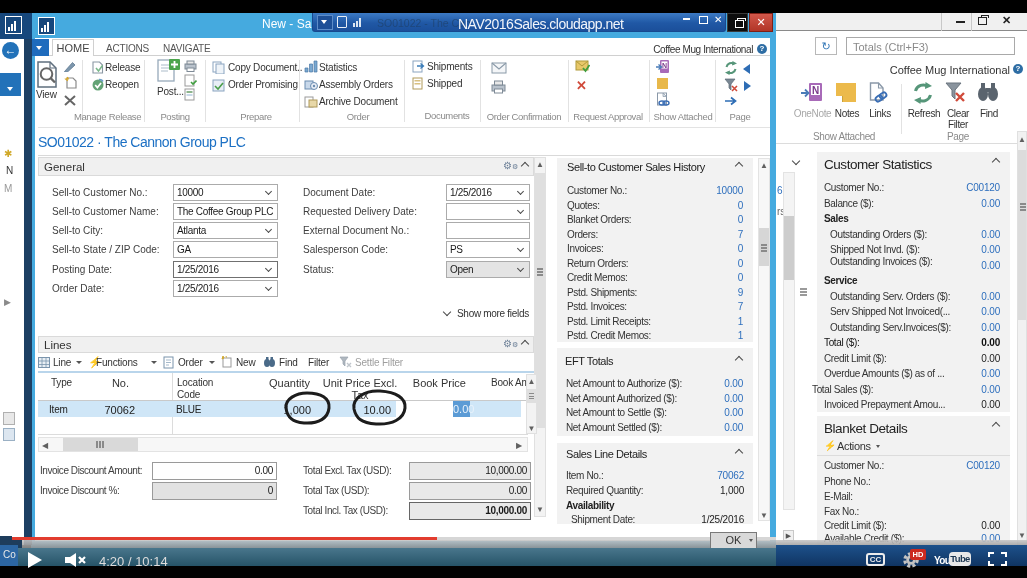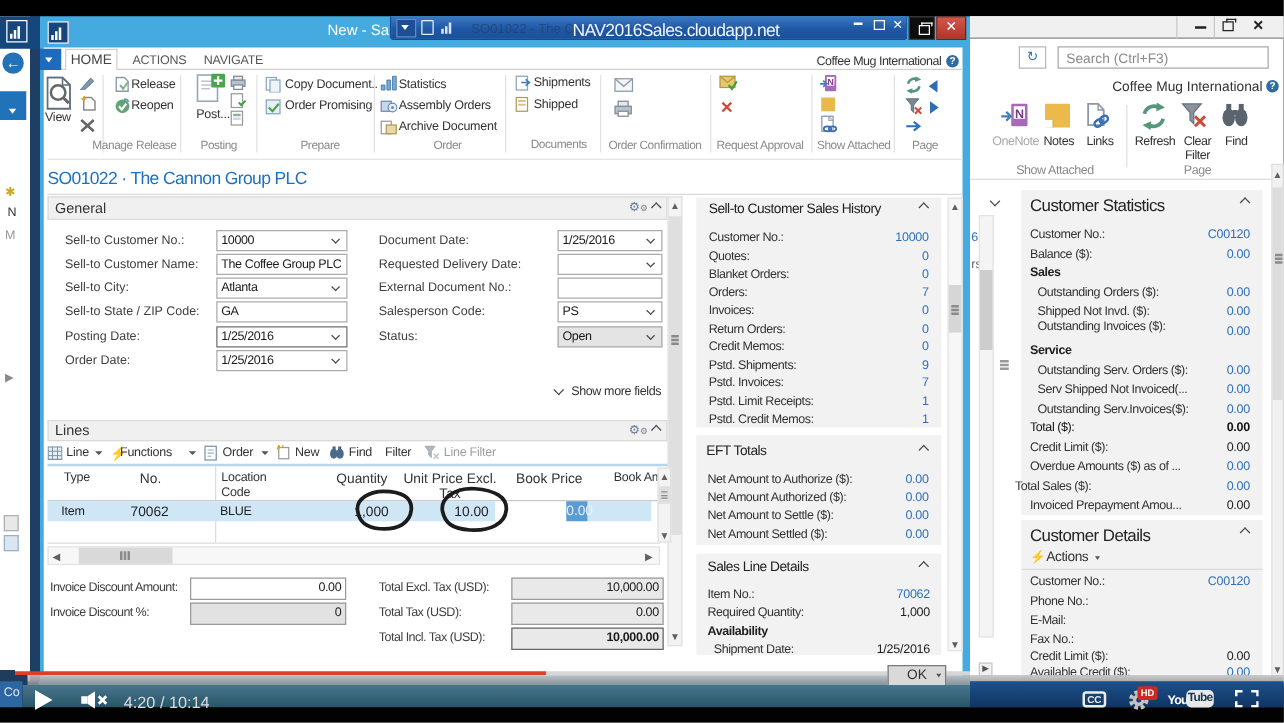--- a/index.html
+++ b/index.html
@@ -303,21 +303,21 @@
     <ellipse cx="9" cy="6" rx="3" ry="4" fill="#4a6a88"></ellipse>
     <rect x="3" y="0" width="2.5" height="3" fill="#4a6a88"></rect>
     <rect x="7.5" y="0" width="2.5" height="3" fill="#4a6a88"></rect>
   </svg>
 <div class="rtxt" style="left:279px;top:357px">Find</div>
 <div class="rtxt" style="left:308px;top:357px">Filter</div>
 <svg class="a" style="left:339px;top:356px" width="13" height="12" viewBox="0 0 13 12">
     <path d="M1 1 h8 l-3 4 v5 l-2 -2 v-3z" fill="#b0b8c0" stroke="#98a2ac" stroke-width=".7"></path>
     <path d="M8 7 l4 4 M12 7 l-4 4" stroke="#c0c6cc" stroke-width="1.4"></path>
   </svg>
-<div class="rtxt" style="left:355px;top:357px;color:#9e9e9e">Line Filter</div>
+<div class="rtxt" style="left:355px;top:357px;color:#9e9e9e">Settle Filter</div>
 <div class="a" style="left:38px;top:371px;width:496px;height:1.5px;background:#b9d5eb"></div>
 
 <div class="rtxt" style="left:51px;top:377px">Type</div>
 <div class="a" style="left:89px;top:377px;width:40px;text-align:right;font-size:11px;color:#333">No.</div>
 <div class="rtxt" style="left:177px;top:377px">Location</div>
 <div class="rtxt" style="left:177px;top:389px">Code</div>
 <div class="a" style="left:250px;top:377px;width:60px;text-align:right;font-size:11px;color:#333">Quantity</div>
 <div class="a" style="left:320px;top:377px;width:80px;text-align:center;font-size:11px;color:#333">Unit Price Excl.</div>
 <div class="a" style="left:320px;top:389px;width:80px;text-align:center;font-size:11px;color:#333">Tax</div>
 <div class="a" style="left:406px;top:377px;width:60px;text-align:right;font-size:11px;color:#333">Book Price</div>
@@ -426,21 +426,21 @@
 <div class="a" style="left:776px;top:13px;width:251px;height:18px;background:#f0f0f0;border-bottom:1px solid #8a8a8a;box-sizing:border-box"></div>
 <div class="a" style="left:941px;top:13px;width:1px;height:18px;background:#c8c8c8"></div>
 <div class="a" style="left:971px;top:13px;width:1px;height:18px;background:#c8c8c8"></div>
 <div class="a" style="left:956px;top:21px;width:9px;height:2px;background:#222"></div>
 <div class="a" style="left:978px;top:17px;width:7px;height:6px;border:1.5px solid #222"></div>
 <div class="a" style="left:981px;top:15px;width:6px;height:2px;border:1.5px solid #222;border-bottom:none"></div>
 <div class="a" style="left:1002px;top:14px;font-size:11px;color:#222;font-weight:bold">✕</div>
 
 <div class="a" style="left:815px;top:37px;width:22px;height:18px;border:1px solid #b8b8b8;box-sizing:border-box;color:#2e74b5;font-size:11px;text-align:center;line-height:16px">↻</div>
 <div class="a" style="left:846px;top:37px;width:169px;height:18px;border:1px solid #a9a9a9;box-sizing:border-box"></div>
-<div class="a" style="left:853px;top:41px;font-size:11px;color:#8a8a8a">Search (Ctrl+F3)</div>
+<div class="a" style="left:853px;top:41px;font-size:11px;color:#8a8a8a">Totals (Ctrl+F3)</div>
 <div class="a" style="left:886px;top:64px;width:124px;text-align:right;font-size:11px;color:#333">Coffee Mug International</div>
 <div class="a" style="left:1013px;top:64px;width:10px;height:10px;border-radius:50%;background:#2e6da4;color:#fff;font-size:8px;font-weight:bold;text-align:center;line-height:10px">?</div>
 
 <svg class="a" style="left:800px;top:82px" width="24" height="20" viewBox="0 0 24 20">
     <rect x="9" y="1" width="13" height="18" fill="#a86ab8" rx="1"></rect>
     <rect x="11" y="3" width="9" height="10" fill="#fff"></rect>
     <text x="12" y="12" font-size="10" font-weight="bold" fill="#7a3a8a" font-family="Liberation Sans">N</text>
     <path d="M1 11 h7 M5 7.5 l3.5 3.5 -3.5 3.5" stroke="#4a7cb8" stroke-width="1.8" fill="none"></path>
   </svg>
 <div class="glab" style="left:790px;top:108px;width:45px;color:#a8a8a8;font-size:10px">OneNote</div>
@@ -517,21 +517,21 @@
 <div class="fbrow" style="left:824px;top:352.5px">Credit Limit ($):</div>
 <div class="fbv" style="left:900px;top:352.5px;width:100px;color:#222">0.00</div>
 <div class="fbrow" style="left:824px;top:368px">Overdue Amounts ($) as of ...</div>
 <div class="fbv blue" style="left:900px;top:368px;width:100px">0.00</div>
 <div class="fbrow" style="left:812px;top:383.5px">Total Sales ($):</div>
 <div class="fbv blue" style="left:900px;top:383.5px;width:100px">0.00</div>
 <div class="fbrow" style="left:824px;top:399px">Invoiced Prepayment Amou...</div>
 <div class="fbv" style="left:900px;top:399px;width:100px;color:#222">0.00</div>
 
 <div class="panel" style="left:817px;top:416px;width:193px;height:130px"></div>
-<div class="ph" style="left:824px;top:421px;font-size:13.5px;letter-spacing:-.45px">Customer Details</div>
+<div class="ph" style="left:824px;top:421px;font-size:13.5px;letter-spacing:-.45px">Blanket Details</div>
 <div class="chu" style="left:993px;top:423px"></div>
 <div class="a" style="left:824px;top:440px;font-size:10px;color:#d09a28">⚡</div>
 <div class="fbrow" style="left:837px;top:440px;font-size:11px">Actions</div>
 <div class="dd" style="left:876px;top:445px;border-top-width:3px;border-left-width:2.5px;border-right-width:2.5px"></div>
 <div class="a" style="left:817px;top:455px;width:193px;height:1px;background:#dcdcdc"></div>
 <div class="fbrow" style="left:824px;top:460px">Customer No.:</div>
 <div class="fbv blue" style="left:900px;top:460px;width:100px">C00120</div>
 <div class="fbrow" style="left:824px;top:475.5px">Phone No.:</div>
 <div class="fbrow" style="left:824px;top:490.5px">E-Mail:</div>
 <div class="fbrow" style="left:824px;top:505.5px">Fax No.:</div>

